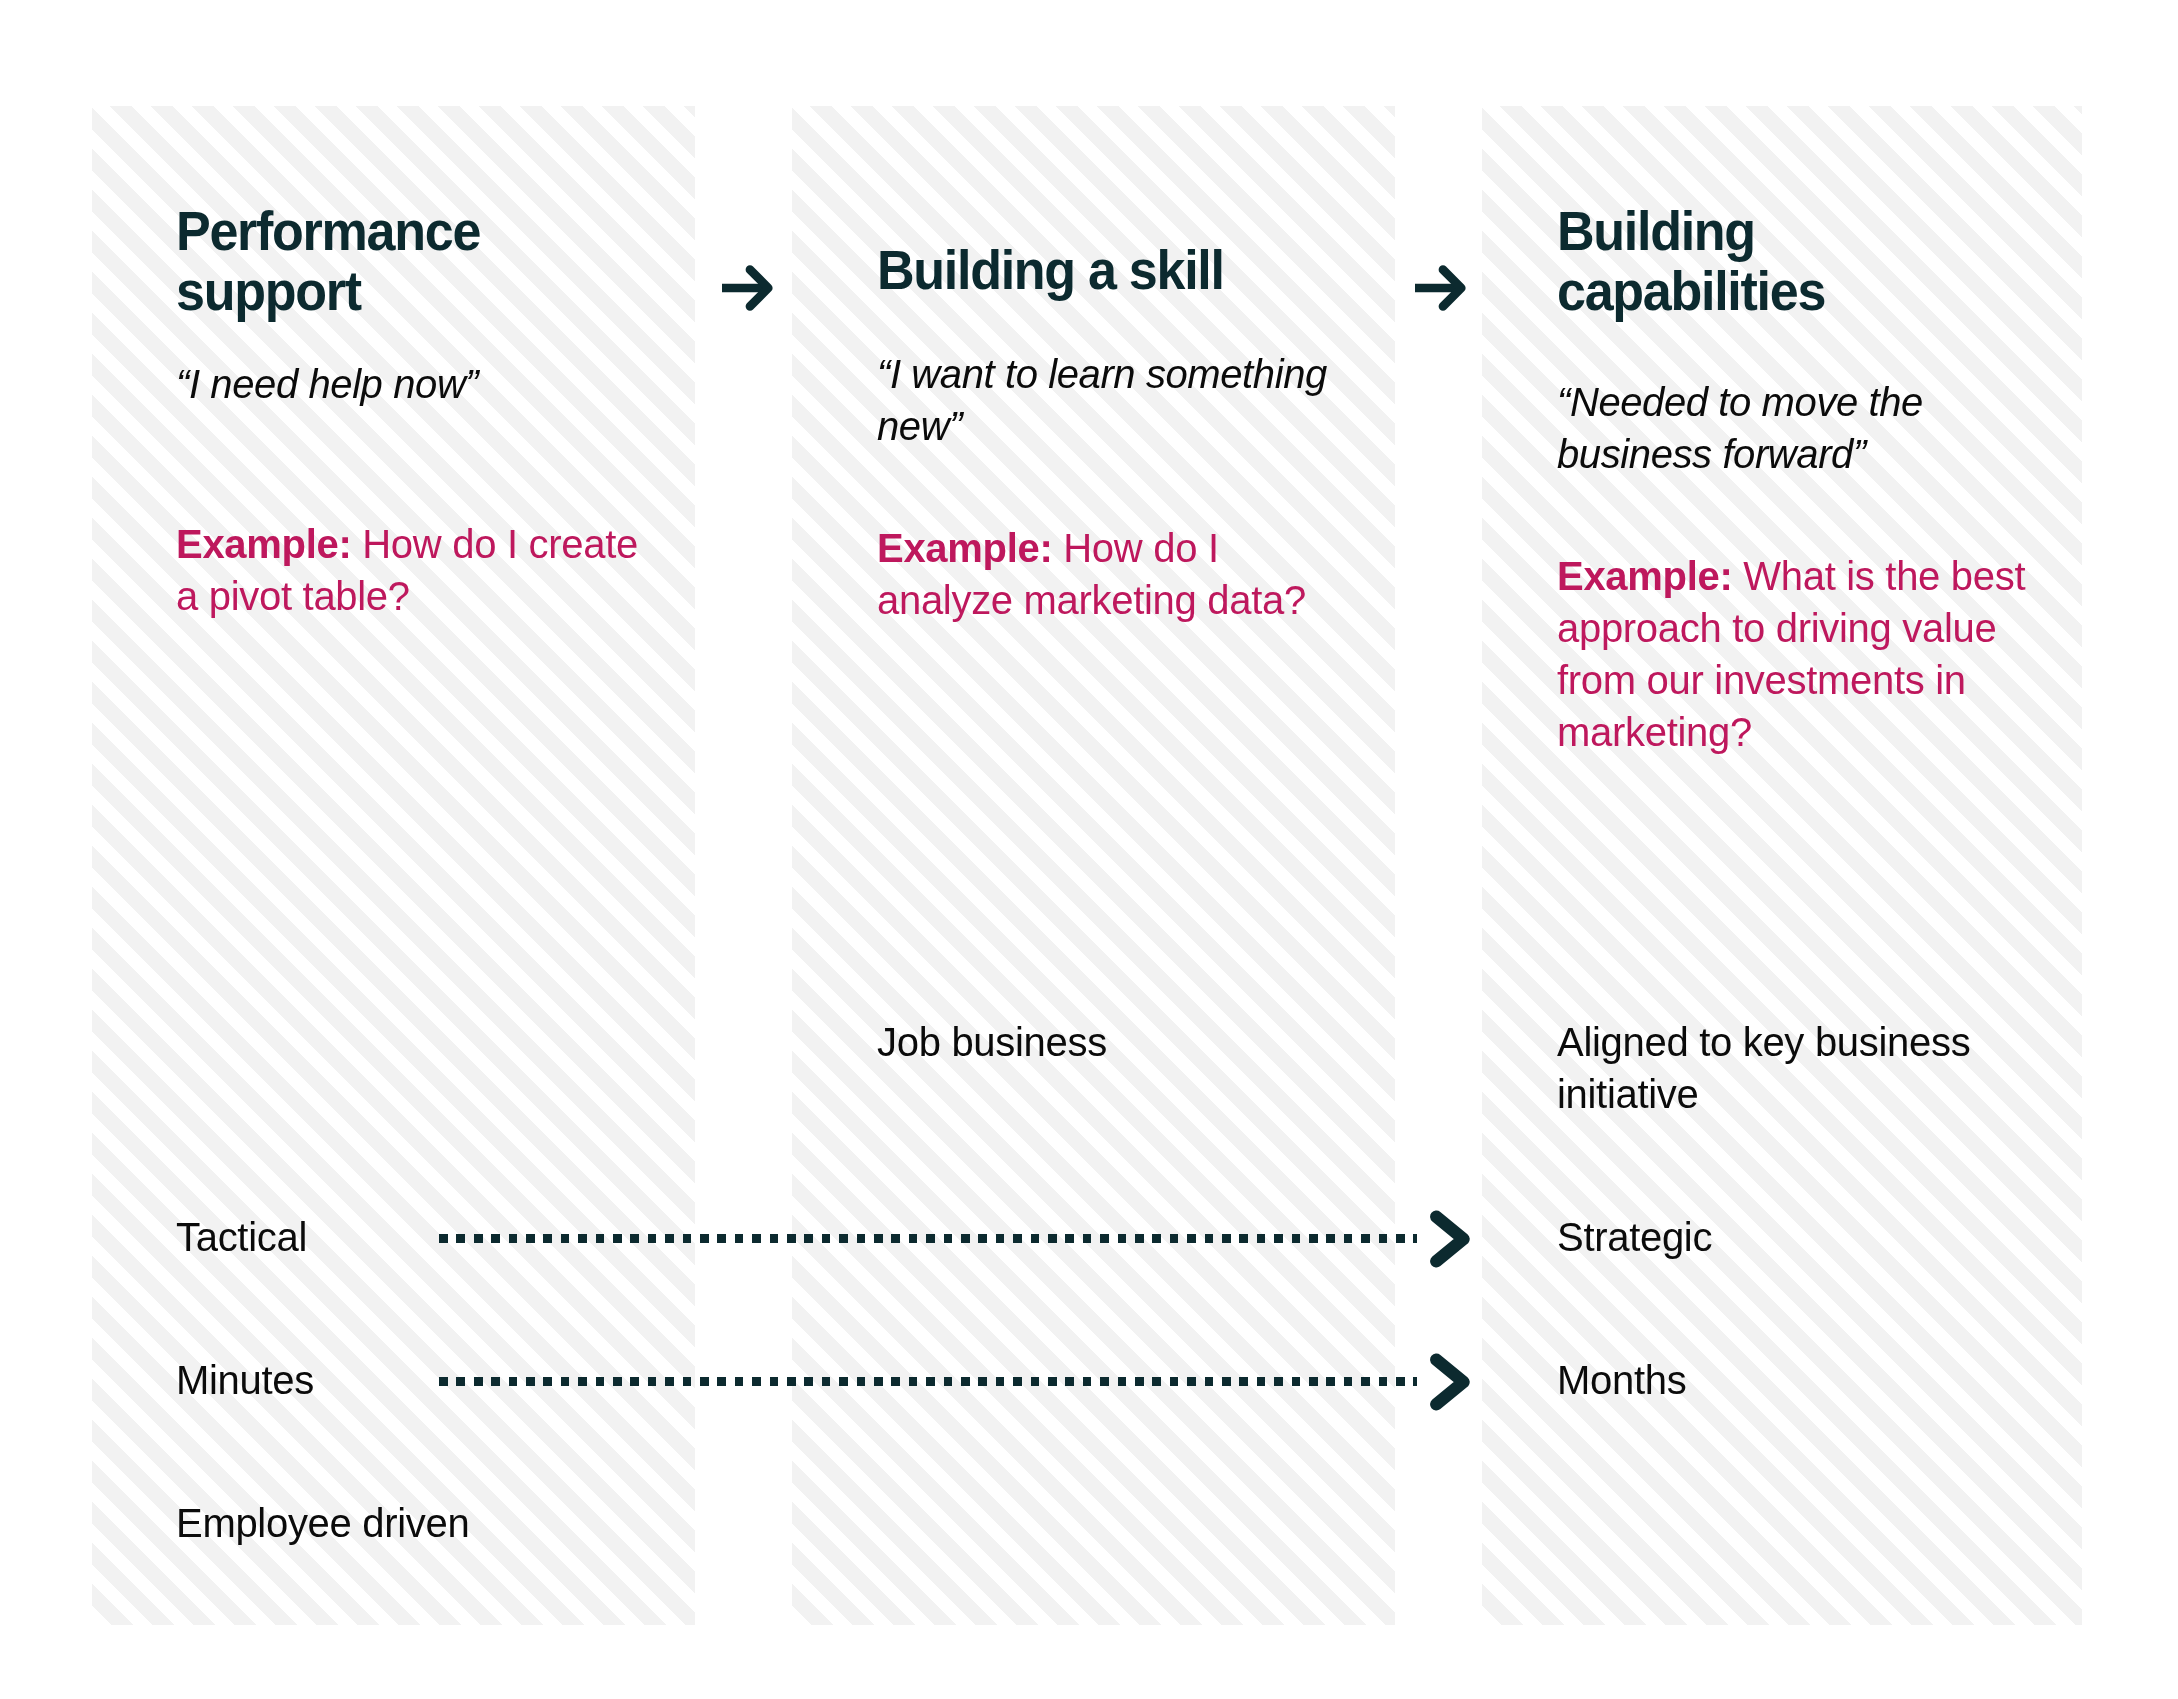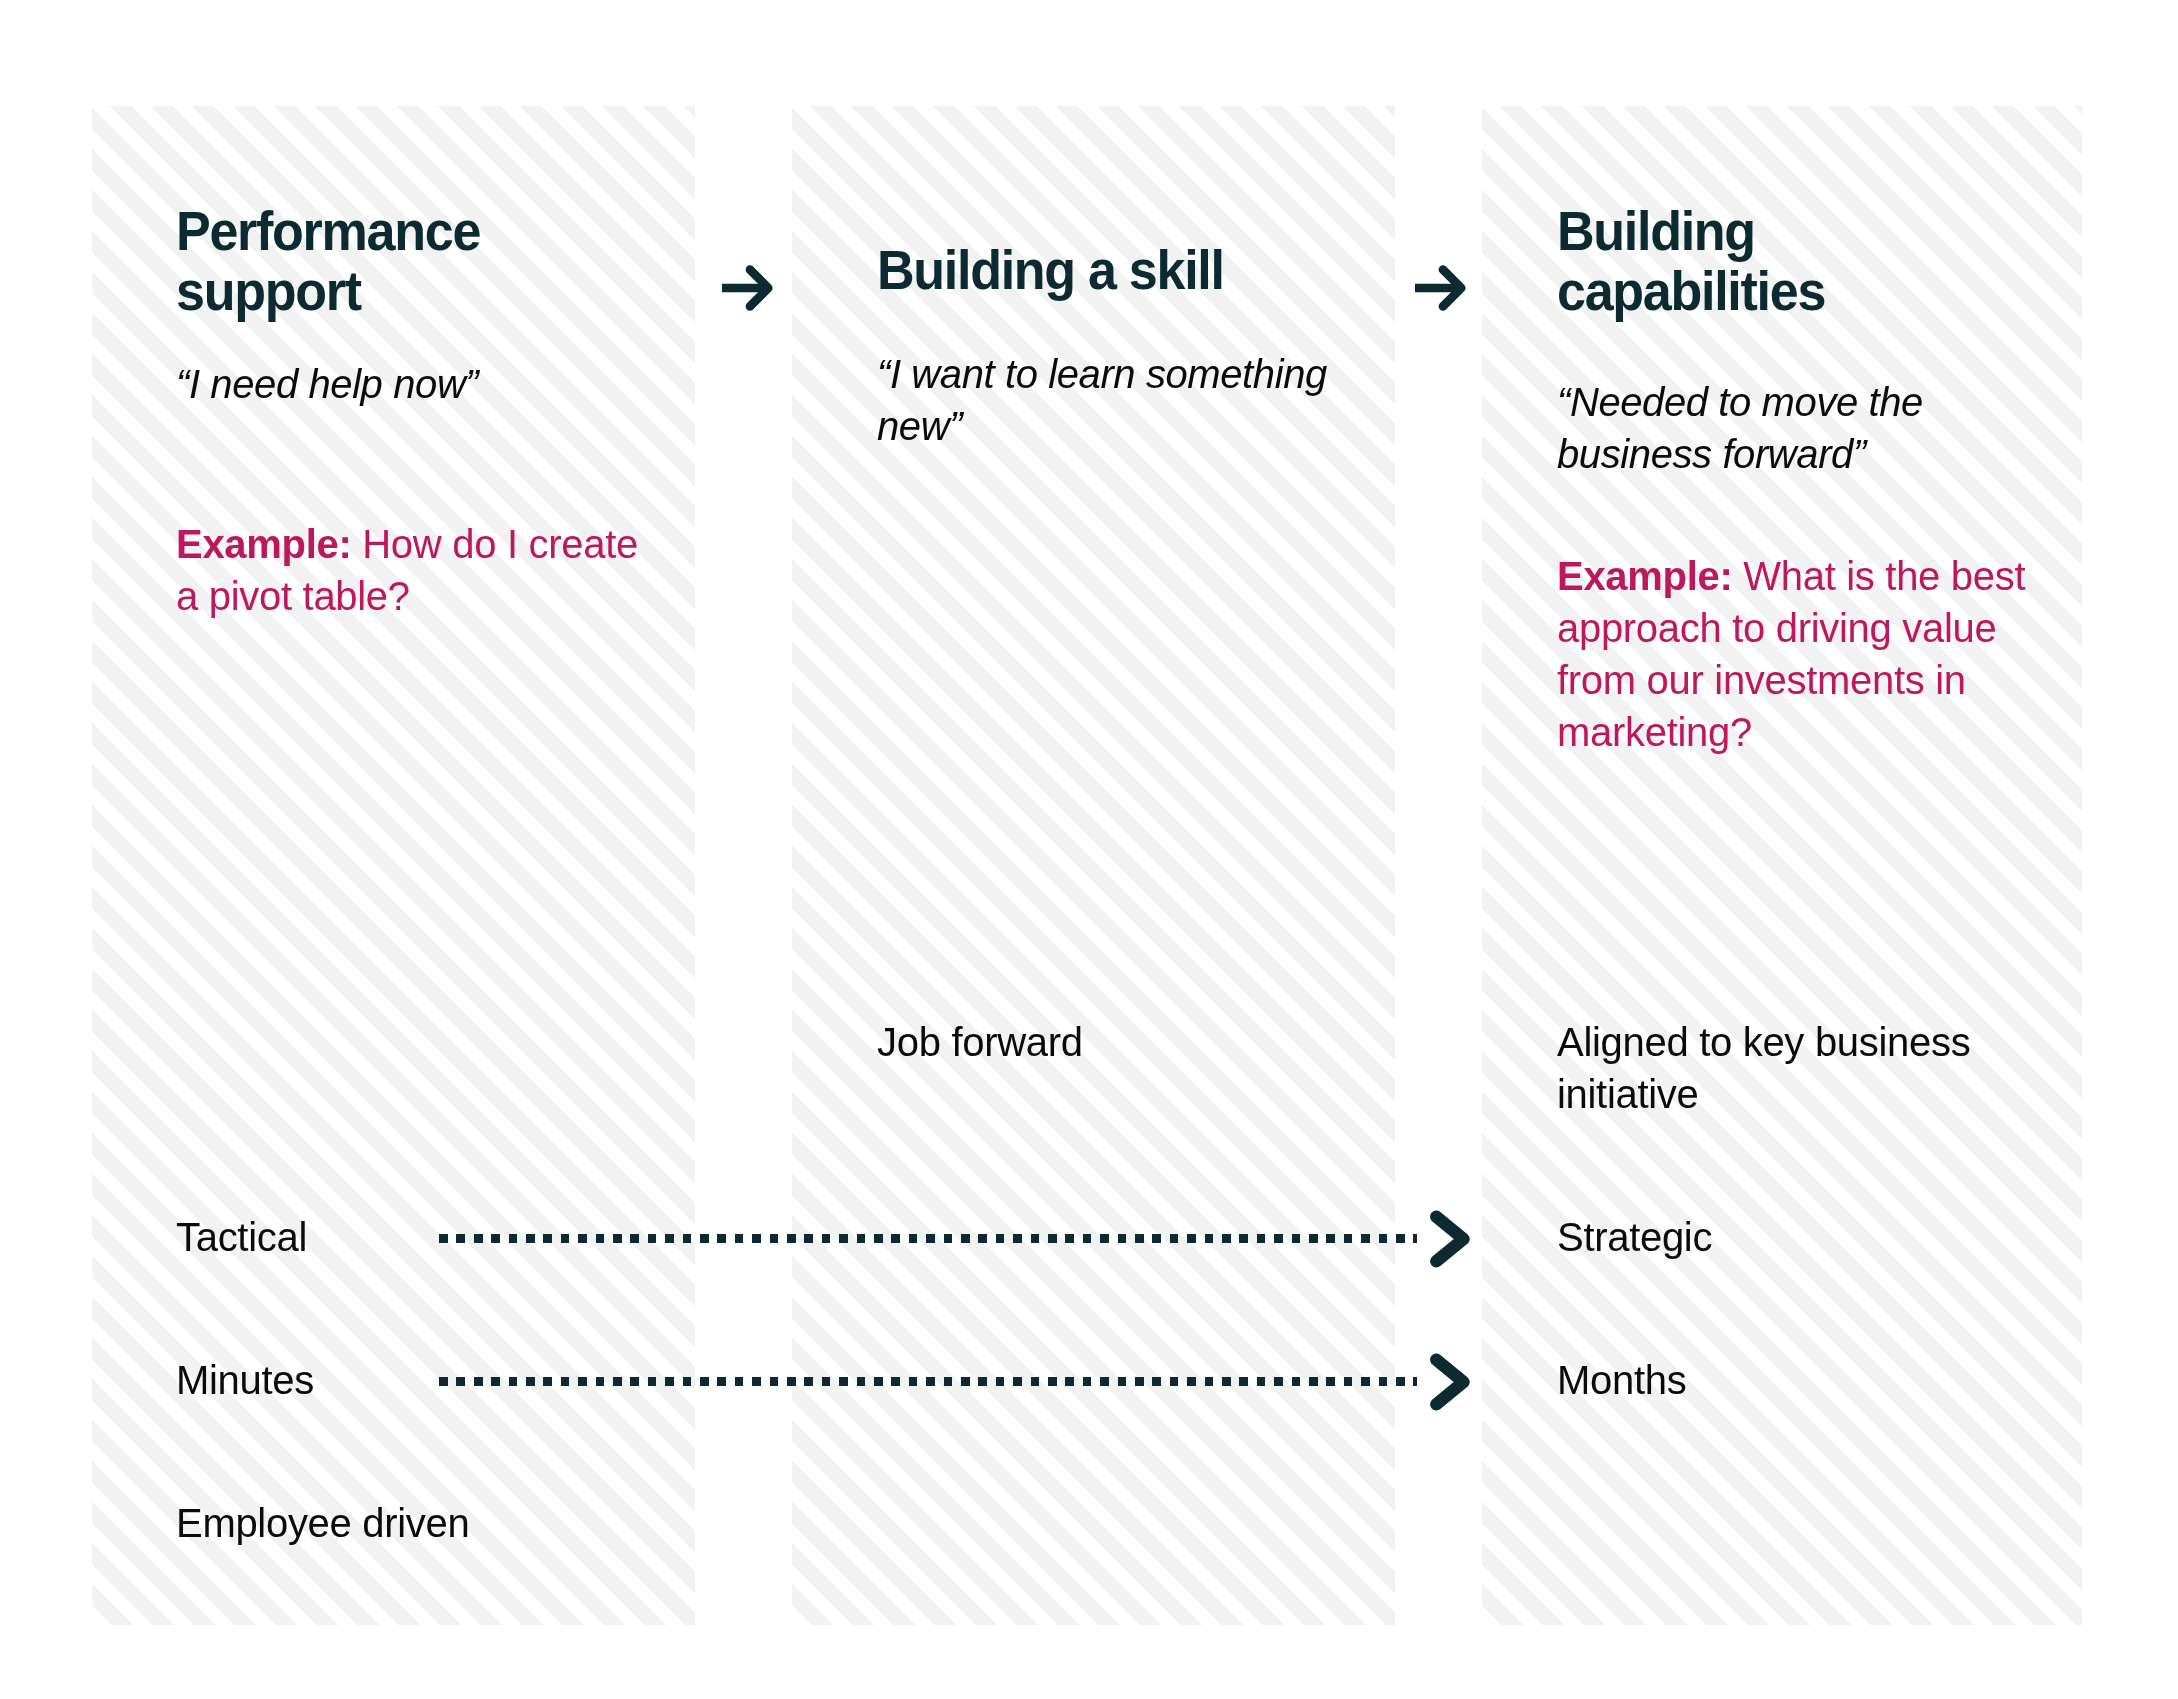--- a/index.html
+++ b/index.html
@@ -152,30 +152,31 @@
   <div class="col-content" id="content-1">
     <h2 class="heading">Performance support</h2>
     <p class="quote q-gap-1">“I need help now”</p>
     <p class="example" id="ex-1"><b>Example:</b> <span>How do I create a pivot table?</span></p>
   </div>
 
   <div class="column" id="col-2"></div>
   <div class="col-content" id="content-2">
     <h2 class="heading">Building a skill</h2>
     <p class="quote q-gap-2">“I want to learn something new”</p>
+    <p class="example" id="ex-2"><b>Example:</b> <span>How do I analyze marketing data?</span></p>
   </div>
 
   <div class="column" id="col-3"></div>
   <div class="col-content" id="content-3">
     <h2 class="heading">Building capabilities</h2>
     <p class="quote q-gap-3">“Needed to move the business forward”</p>
     <p class="example" id="ex-3"><b>Example:</b> <span>What is the best approach to driving value from our investments in marketing?</span></p>
   </div>
 
-  <div class="attr c2 r-scope">Job forward</div>
+  <div class="attr c2 r-scope">Job business</div>
   <div class="attr c3 r-scope">Aligned to key business initiative</div>
 
   <div class="attr c1 r-focus">Tactical</div>
   <div class="attr c3 r-focus">Strategic</div>
 
   <div class="attr c1 r-time">Minutes</div>
   <div class="attr c3 r-time">Months</div>
 
   <div class="attr c1 r-driver">Employee driven</div>
 

